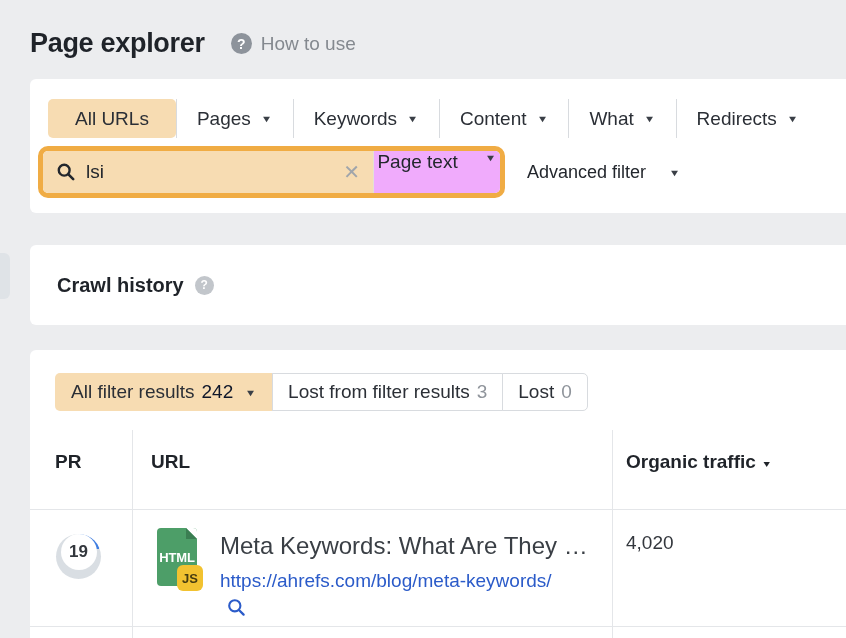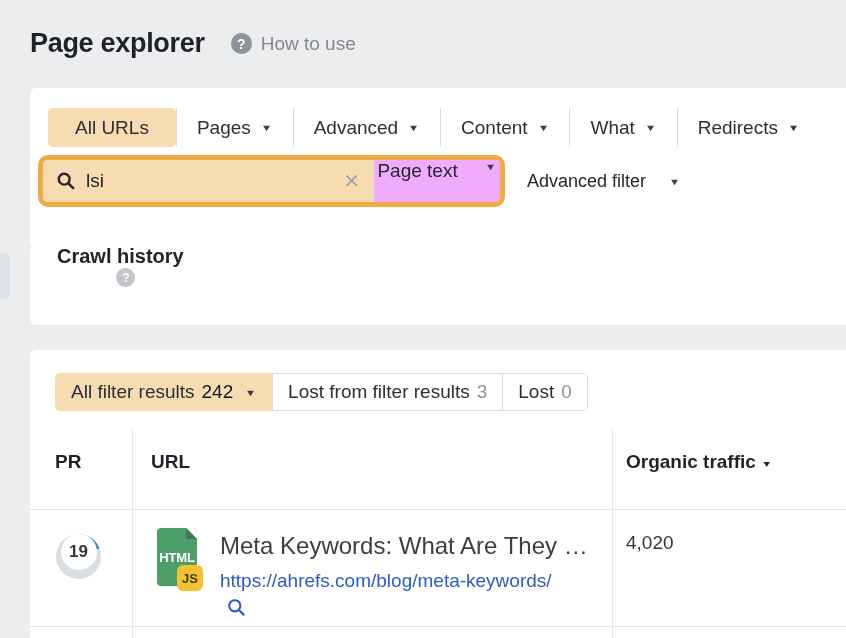--- a/index.html
+++ b/index.html
@@ -24,21 +24,21 @@
   }
   .page-title { font-size: 27px; font-weight: bold; color: #1f2329; letter-spacing: -0.3px; }
   .help-link { display: flex; align-items: center; margin-left: 26px; cursor: pointer; }
   .qmark {
     width: 21px; height: 21px; border-radius: 50%;
     background: #8d939b; color: #fff; font-weight: bold; font-size: 14px;
     display: inline-flex; align-items: center; justify-content: center;
   }
   .help-text { margin-left: 9px; font-size: 19px; color: #84898f; }
   
-  .card1 { top: 88px; height: 160px; }
+  .card1 { top: 79px; height: 134px; }
   .nav-tabs {
     position: absolute; left: 18px; top: 20px; height: 39px;
     display: flex; align-items: stretch;
   }
   .ntab {
     display: flex; align-items: center; gap: 9px;
     padding: 0 20px; font-size: 19px; color: #2b2f36; cursor: pointer;
     white-space: nowrap;
   }
   .ntab + .ntab { border-left: 1px solid #d8dbdf; }
@@ -73,21 +73,21 @@
   }
   
   .edge-handle {
     position: absolute; left: 0; top: 253px; width: 10px; height: 46px;
     background: #dfe3e7; border-radius: 0 6px 6px 0;
   }
   
   .card2 { top: 245px; height: 80px; }
   .crawl-row {
     position: absolute; left: 27px; top: 0; height: 80px;
-    display: flex; align-items: center; flex-direction: column;
+    display: flex; align-items: center;
   }
   .crawl-title { font-size: 20px; font-weight: bold; color: #1f2329; }
   .qmark.light { background: #c2c6cb; margin-left: 11px; width: 19px; height: 19px; font-size: 12px; }
   
   .card3 { top: 350px; height: 288px; }
   .rtabs {
     position: absolute; left: 25px; top: 23px; height: 38px;
     display: flex; align-items: stretch;
   }
   .rtab {
@@ -170,21 +170,21 @@
 <div class="card card1">
   <div class="nav-tabs">
     <div class="ntab selected">
       <span>All URLs</span>
     </div>
     <div class="ntab">
       <span>Pages</span>
       <span class="caret"></span>
     </div>
     <div class="ntab">
-      <span>Advanced</span>
+      <span>Keywords</span>
       <span class="caret"></span>
     </div>
     <div class="ntab">
       <span>Content</span>
       <span class="caret"></span>
     </div>
     <div class="ntab">
       <span>What</span>
       <span class="caret"></span>
     </div>

